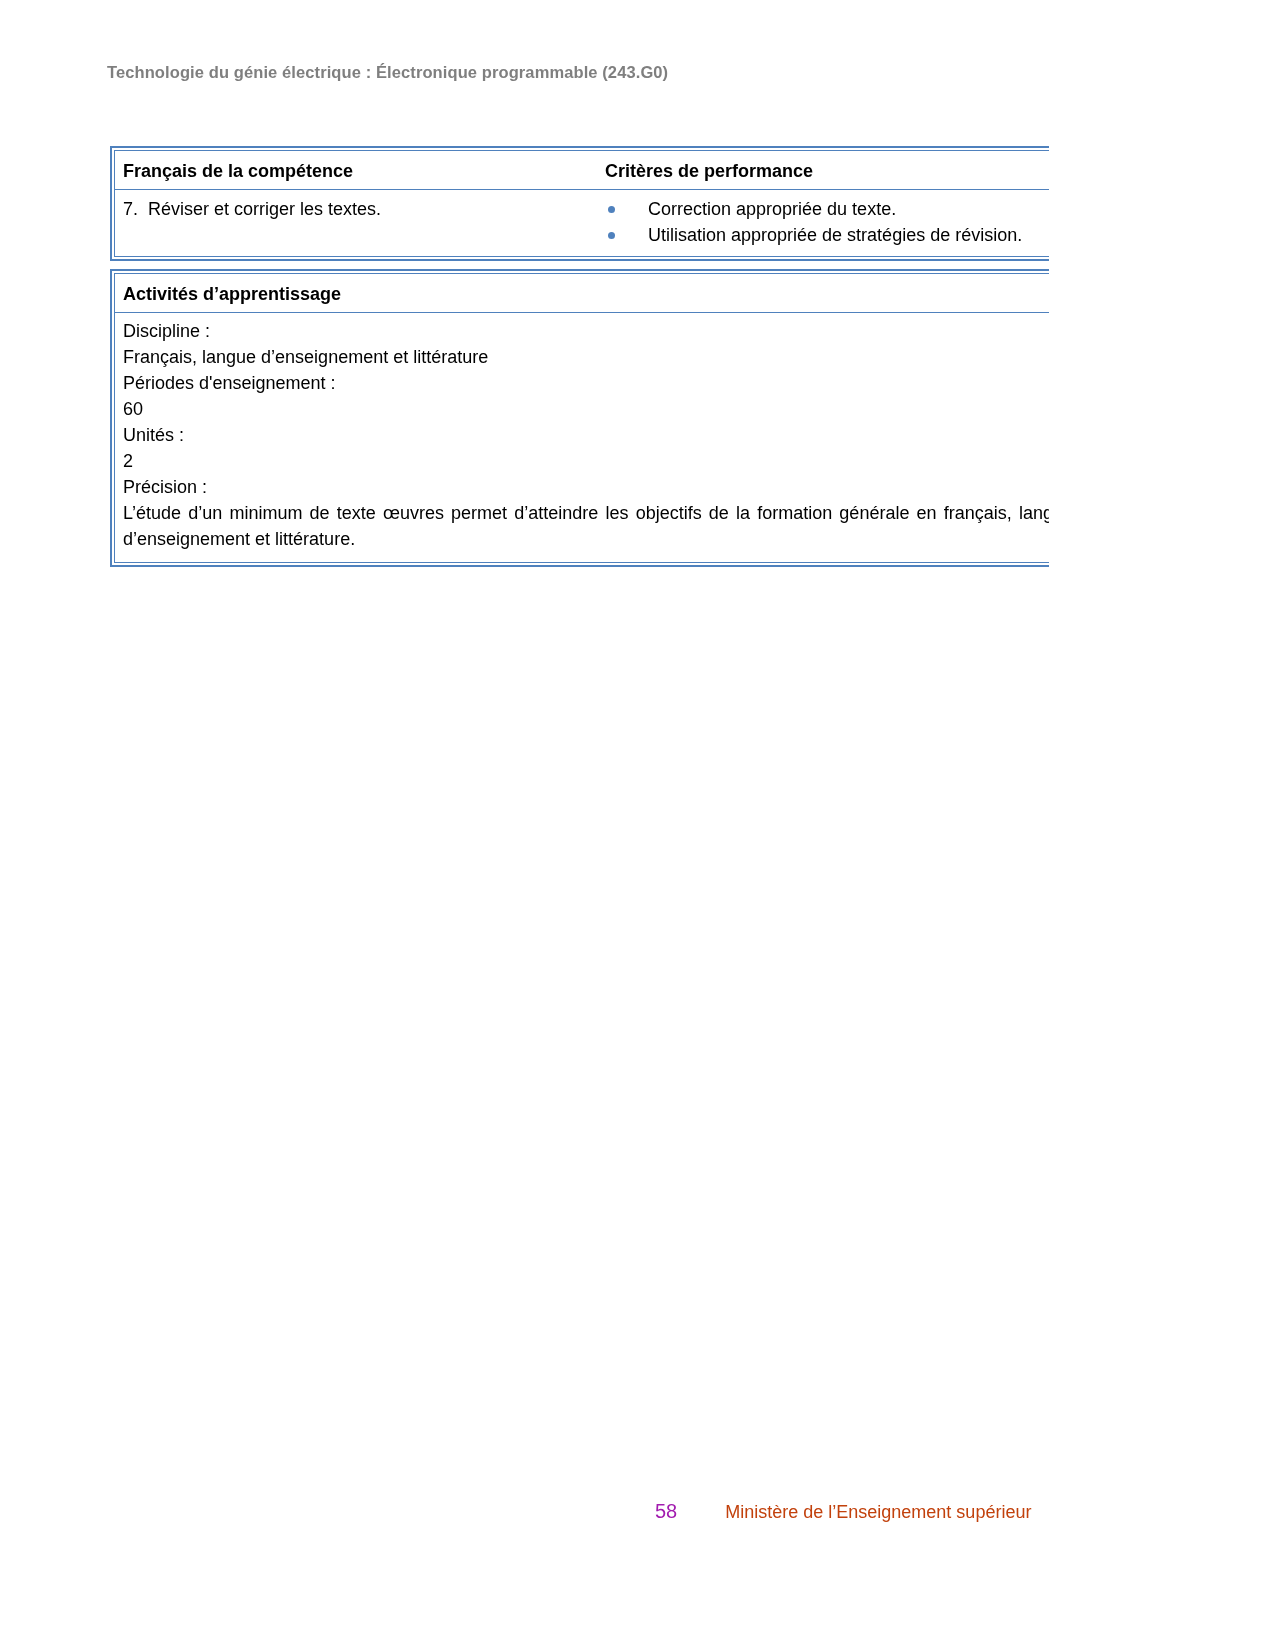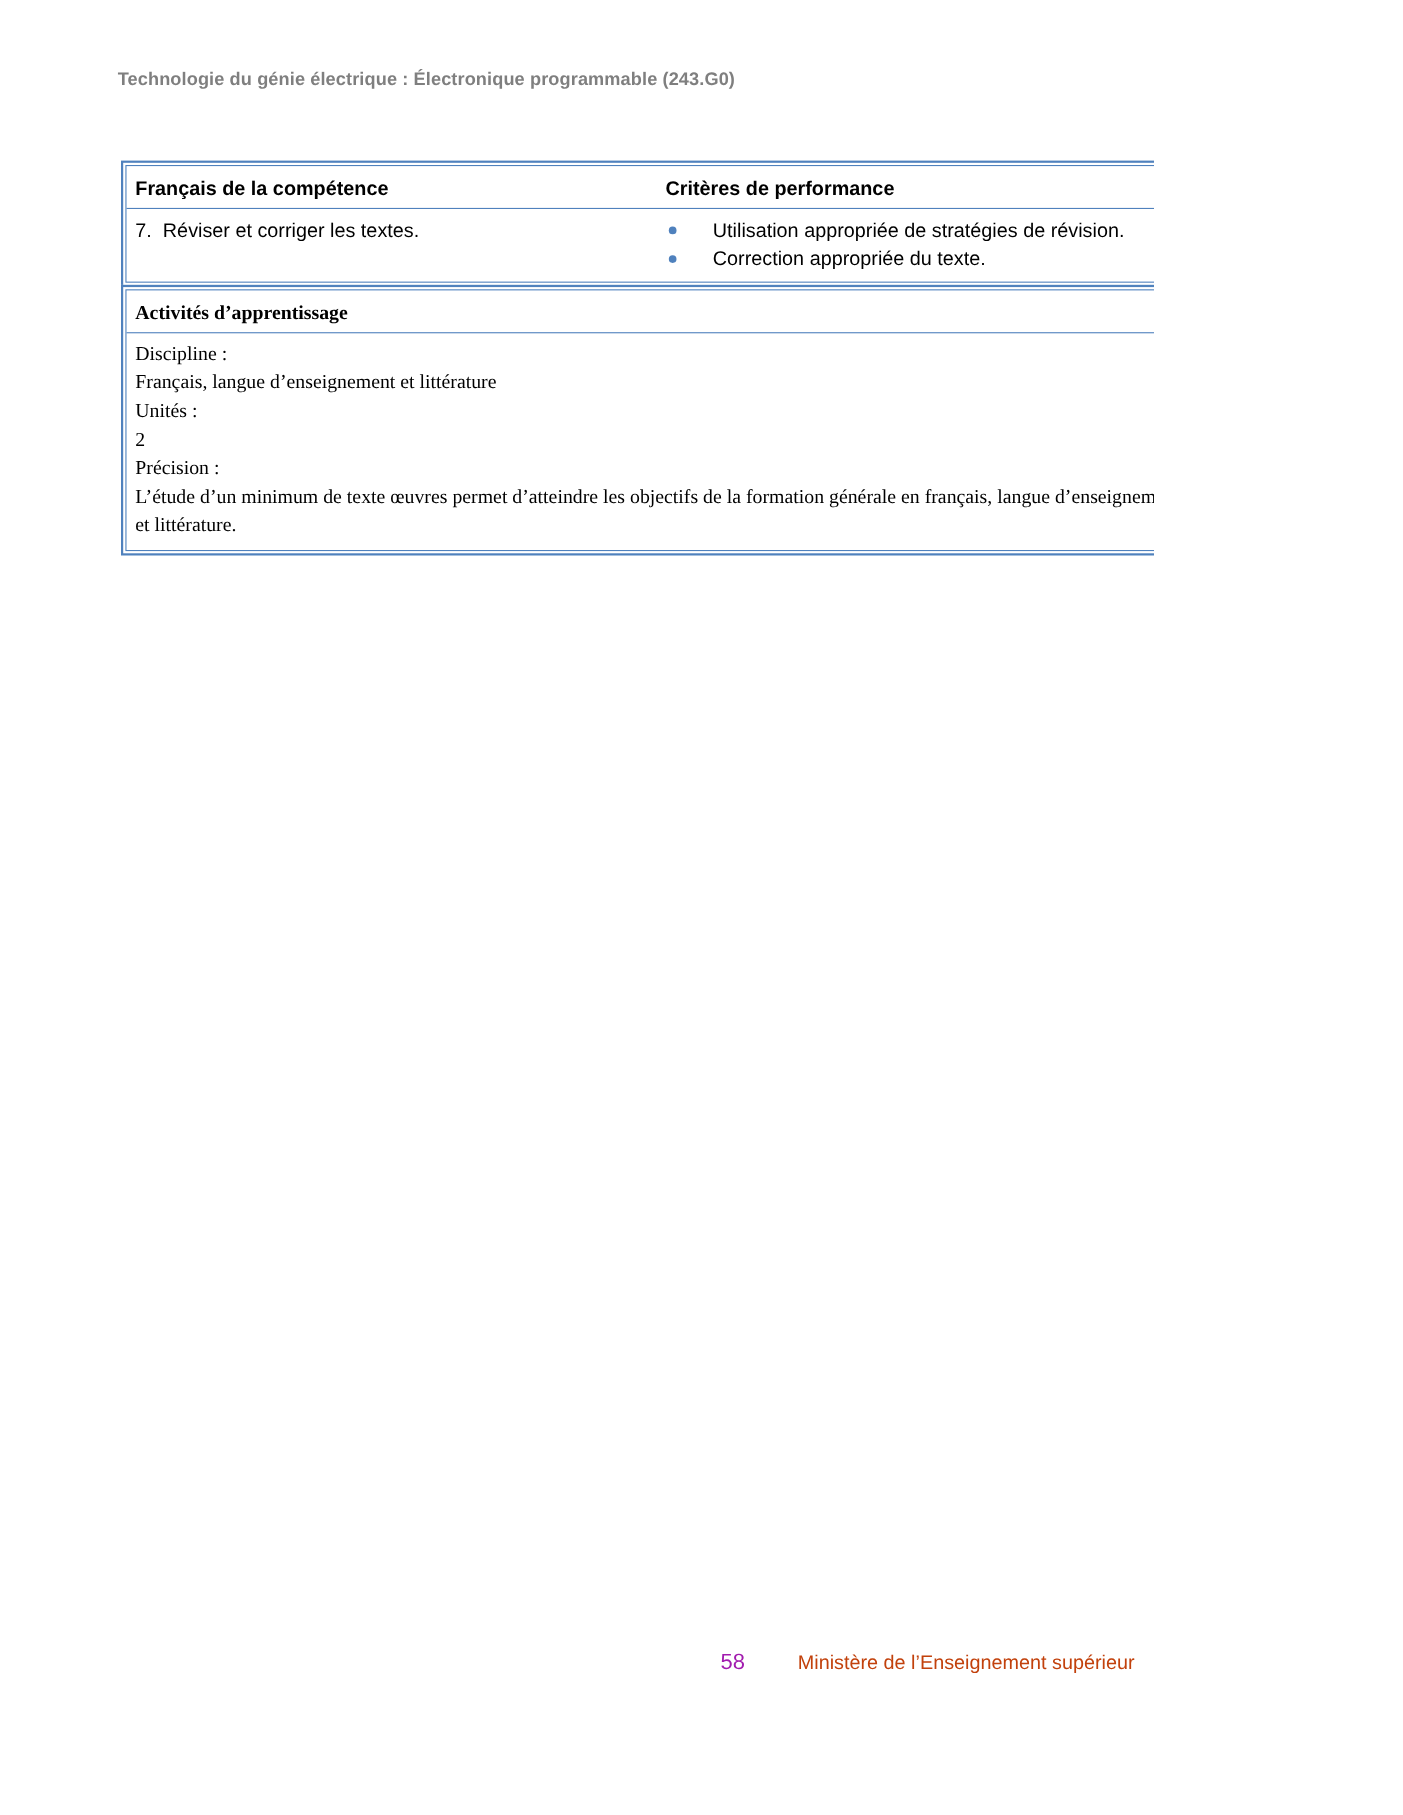--- a/index.html
+++ b/index.html
@@ -32,21 +32,21 @@
     width: 976px;
     border: 2px solid #4f81bd;
     background: #ffffff;
   }
   .box-inner {
     border: 1px solid #4f81bd;
     margin: 2px;
     background: #ffffff;
   }
   .box1 { top: 146px; }
-  .box2 { top: 259px; font-family: Liberation Serif, serif; }
+  .box2 { top: 269px; }
 
   
   .t1-header {
     display: flex;
     padding: 7px 8px 5px 8px;
     border-bottom: 1px solid #4f81bd;
     font-size: 18px;
     font-weight: bold;
     line-height: 26px;
   }
@@ -128,38 +128,42 @@
   <div class="box box1">
     <div class="box-inner">
       <div class="t1-header">
         <div class="col-left">Français de la compétence</div>
         <div class="col-right">Critères de performance</div>
       </div>
       <div class="t1-body">
         <div class="col-left cell-pre">7.&nbsp;&nbsp;Réviser et corriger les textes.</div>
         <div class="col-right">
           <ul class="criteria-list">
+            <li>Correction appropriée du texte.</li>
             <li>Utilisation appropriée de stratégies de révision.</li>
-            <li>Correction appropriée du texte.</li>
           </ul>
         </div>
       </div>
     </div>
   </div>
 
   <div class="box box2">
     <div class="box-inner">
       <div class="t2-header">Activités d’apprentissage</div>
       <div class="t2-body">
 
         <div class="act-row">
           <div class="act-label">Discipline :</div>
           <div class="act-value">Français, langue d’enseignement et littérature</div>
         </div>
 
+        <div class="act-row">
+          <div class="act-label">Périodes d'enseignement :</div>
+          <div class="act-value">60</div>
+        </div>
 
         <div class="act-row">
           <div class="act-label">Unités :</div>
           <div class="act-value">2</div>
         </div>
 
         <div class="act-row precision">
           <div class="act-label">Précision :</div>
           <div class="act-value">L’étude d’un minimum de texte œuvres permet d’atteindre les objectifs de la formation générale en français, langue d’enseignement et littérature.</div>
         </div>

